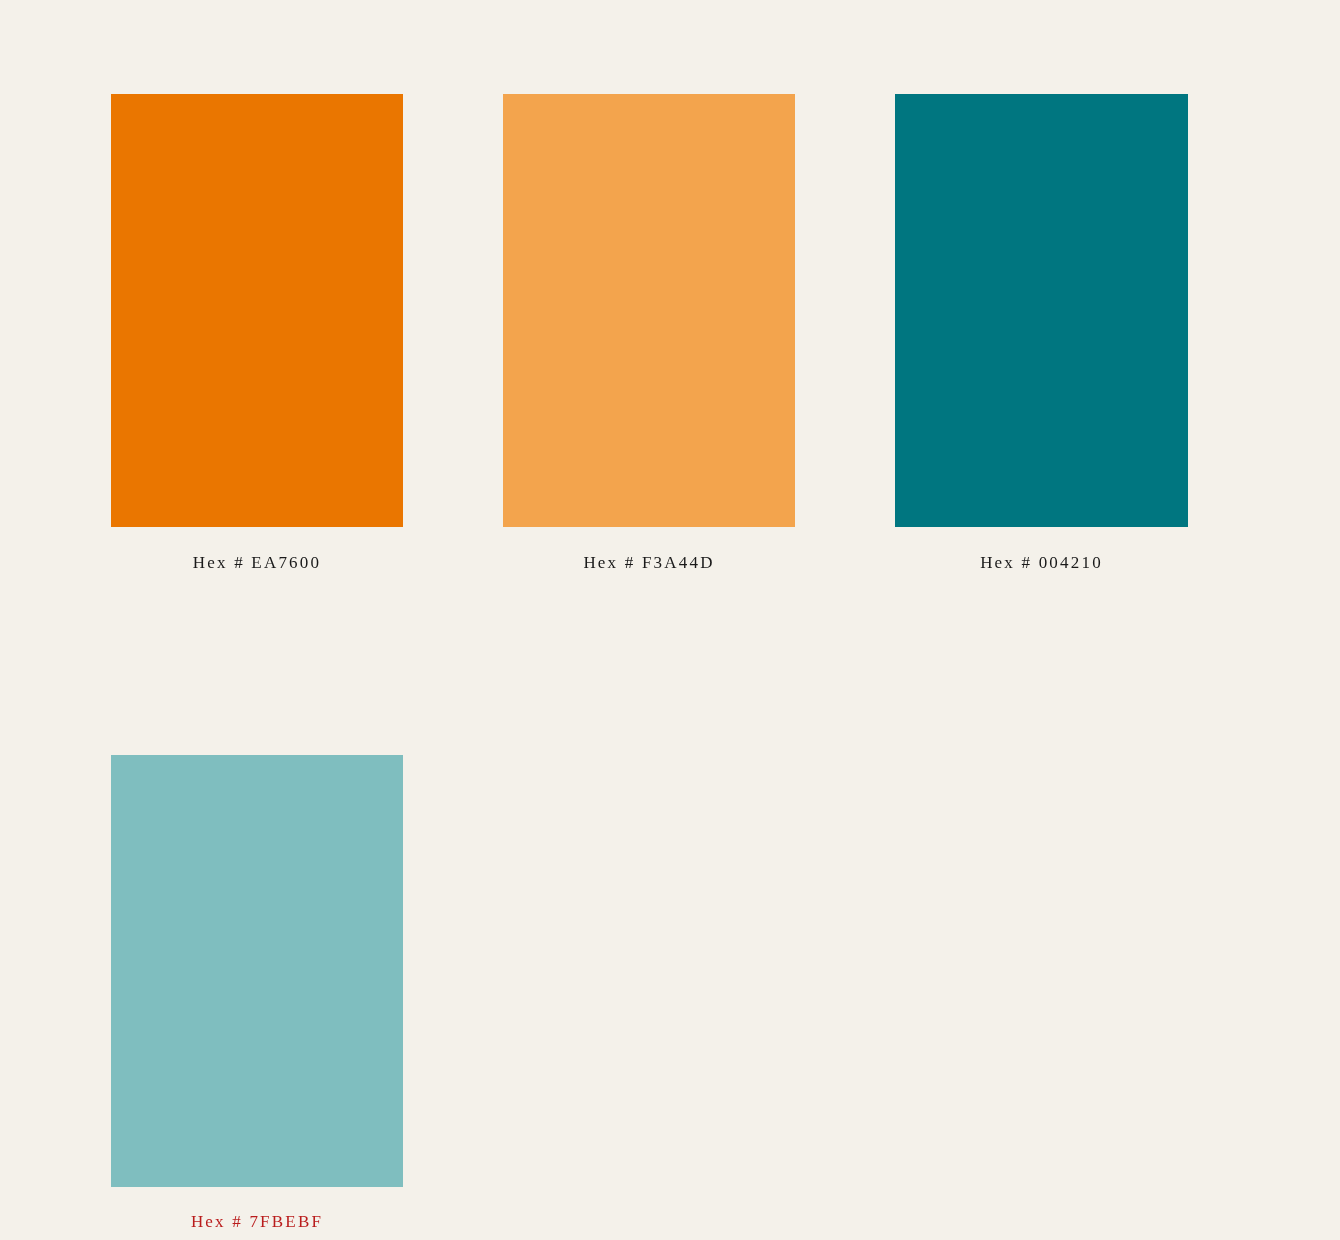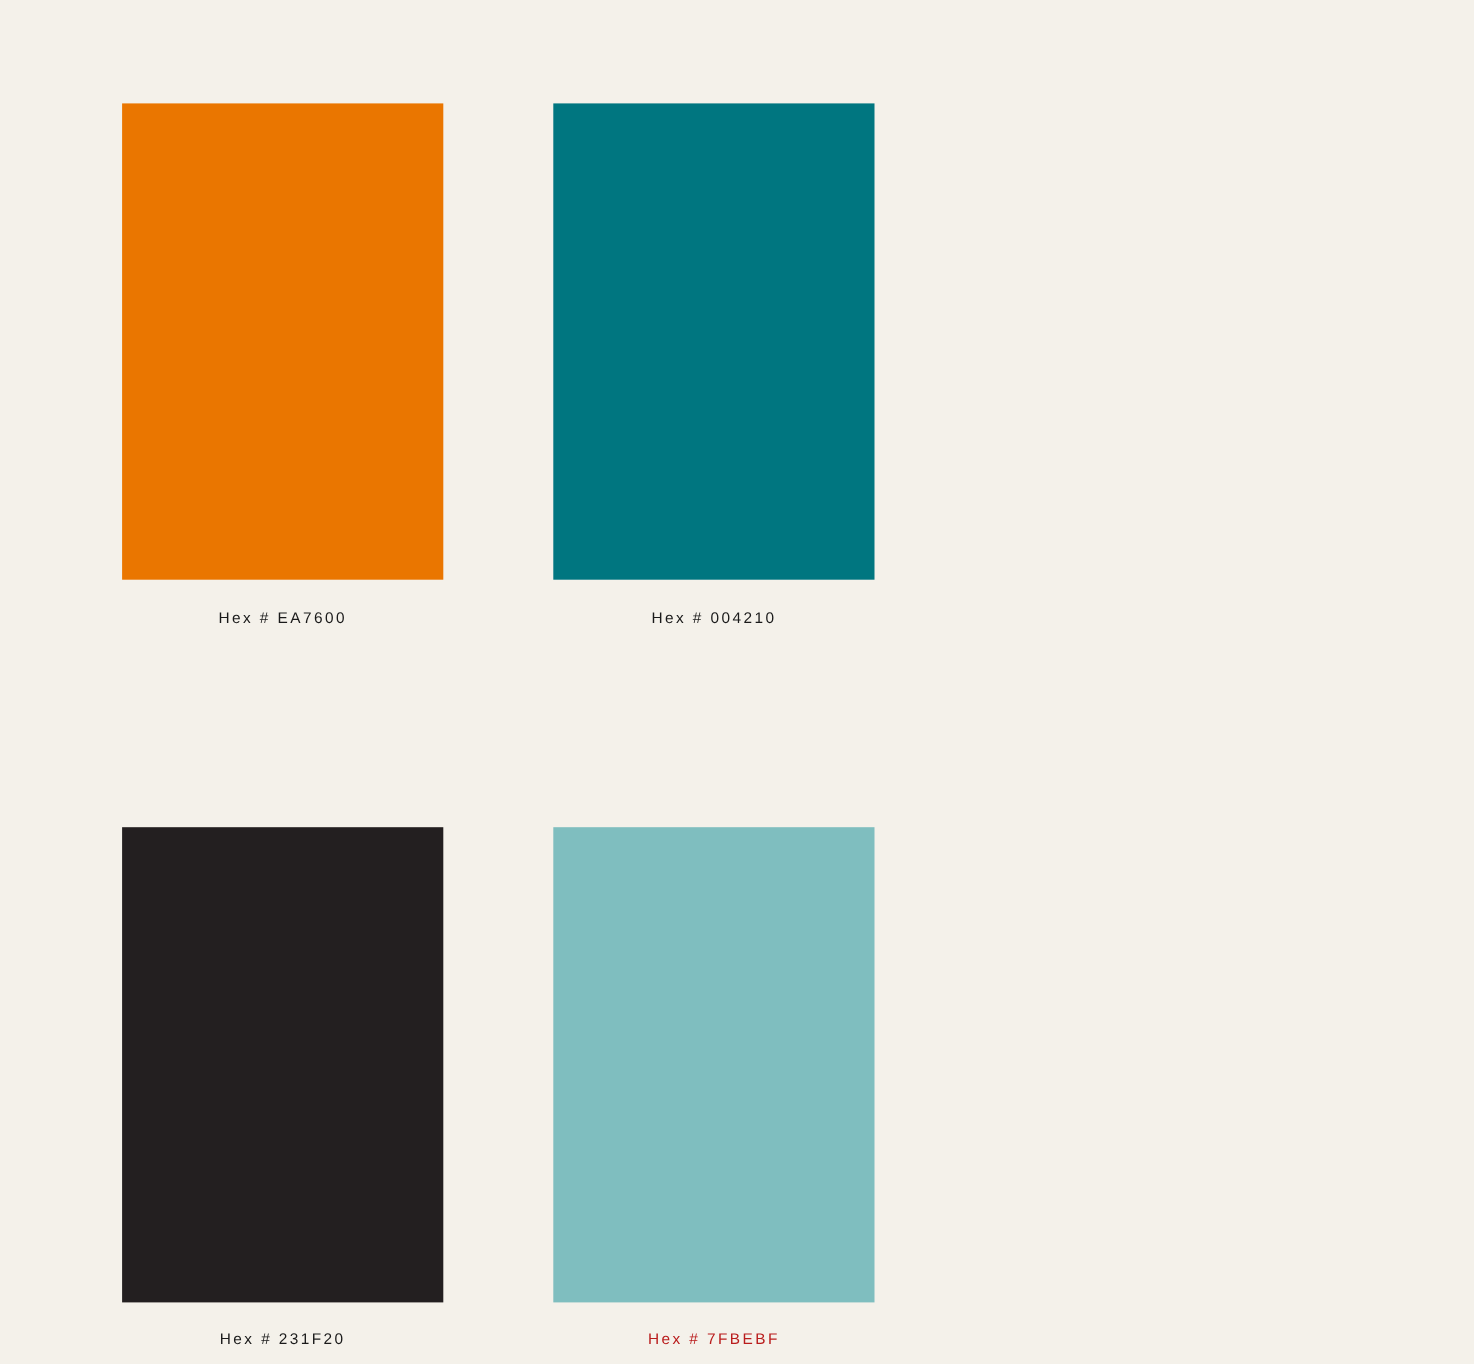--- a/index.html
+++ b/index.html
@@ -49,22 +49,22 @@
     height: 433px;
     display: block;
   }
 
   .swatch-cell.row-two .swatch-chip {
     height: 432px;
   }
 
   .swatch-label {
     margin-top: 27px;
-    font-family: Liberation Sans, sans-serif;
-    font-size: 14px;
+    font-family: Liberation Serif, serif;
+    font-size: 17px;
     letter-spacing: 2.2px;
     color: #1A1A1A;
     white-space: nowrap;
     text-align: right;
     line-height: 1;
   }
 
   .swatch-cell.row-two .swatch-label {
     margin-top: 26px;
   }
@@ -73,33 +73,33 @@
 <body style="background: rgb(244, 241, 234);">
 
 <div class="palette-board">
   <div class="palette-grid">
 
     <div class="swatch-cell row-one">
       <div class="swatch-chip" style="background-color: rgb(234, 118, 0);"></div>
       <div class="swatch-label" style="color: rgb(26, 26, 26);">Hex  #  EA7600</div>
     </div>
 
+    <div class="swatch-cell row-one">
+      <div class="swatch-chip" style="background-color: rgb(243, 164, 77);"></div>
+      <div class="swatch-label" style="color: rgb(26, 26, 26);">Hex  #  F3A44D</div>
+    </div>
 
     <div class="swatch-cell row-one">
       <div class="swatch-chip" style="background-color: rgb(0, 118, 128);"></div>
       <div class="swatch-label" style="color: rgb(26, 26, 26);">Hex  #  004210</div>
     </div>
 
     <div class="swatch-row-spacer"></div>
 
 
-    <div class="swatch-cell row-two">
-      <div class="swatch-chip" style="background-color: rgb(35, 31, 32);"></div>
-      <div class="swatch-label" style="color: rgb(26, 26, 26);">Hex  #  231F20</div>
-    </div>
 
     <div class="swatch-cell row-two">
       <div class="swatch-chip" style="background-color: rgb(127, 190, 191);"></div>
       <div class="swatch-label" style="color: #b91c1c;">Hex  #  7FBEBF</div>
     </div>
 
   </div>
 </div>
 
 </body></html>

